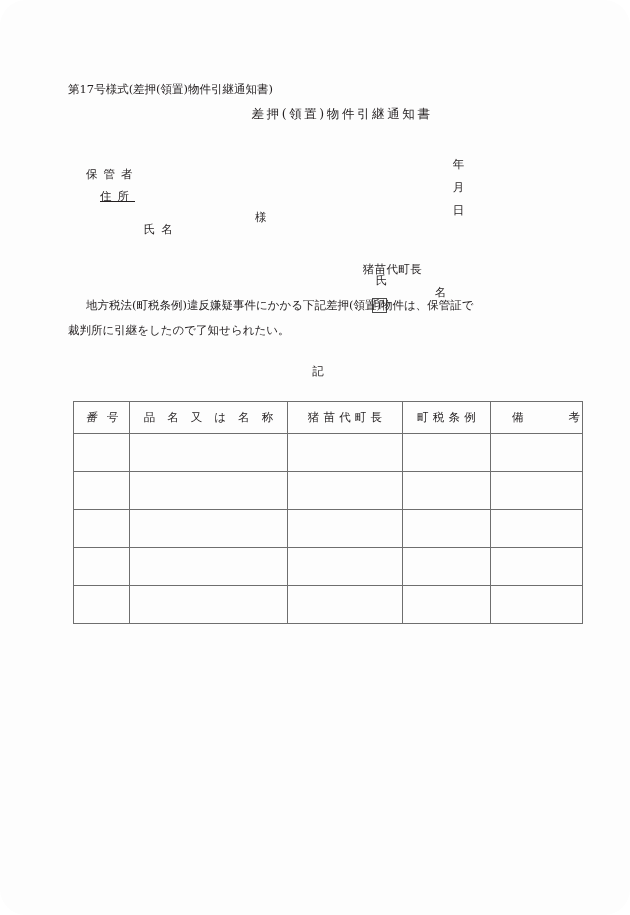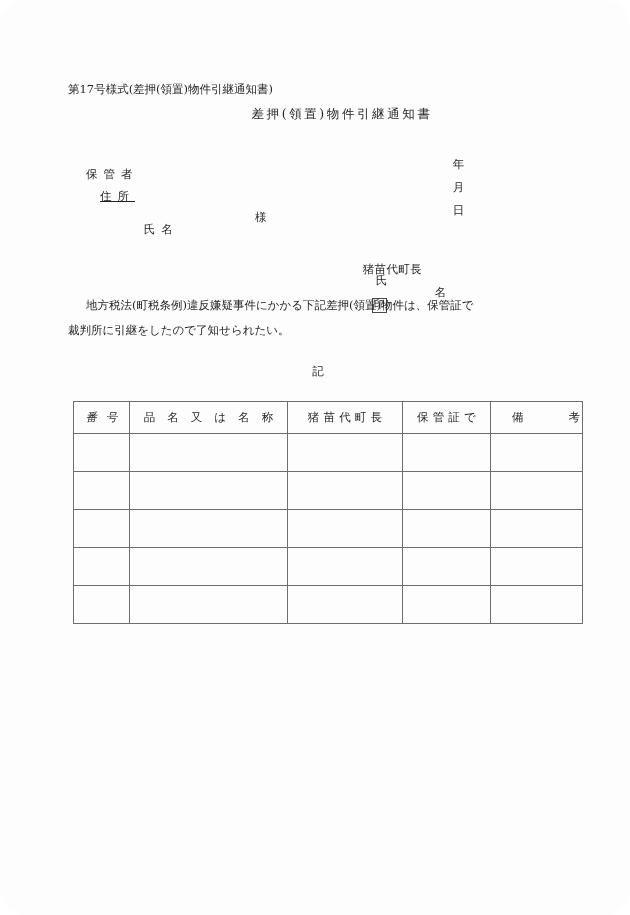--- a/index.html
+++ b/index.html
@@ -218,21 +218,21 @@
   <div class="abs ki-mark">記</div>
 
   <table class="items-table">
     <thead>
       <tr>
         <th class="col-no">
           <span class="no-head">番号</span>
         </th>
         <th class="col-name">品 名 又 は 名 称</th>
         <th class="col-qty">猪苗代町長</th>
-        <th class="col-date">保管証で</th>
+        <th class="col-date">町税条例</th>
         <th class="col-note">
           <span class="note-head">備考</span>
         </th>
       </tr>
     </thead>
     <tbody>
       <tr>
         <td></td>
         <td></td>
         <td></td>

